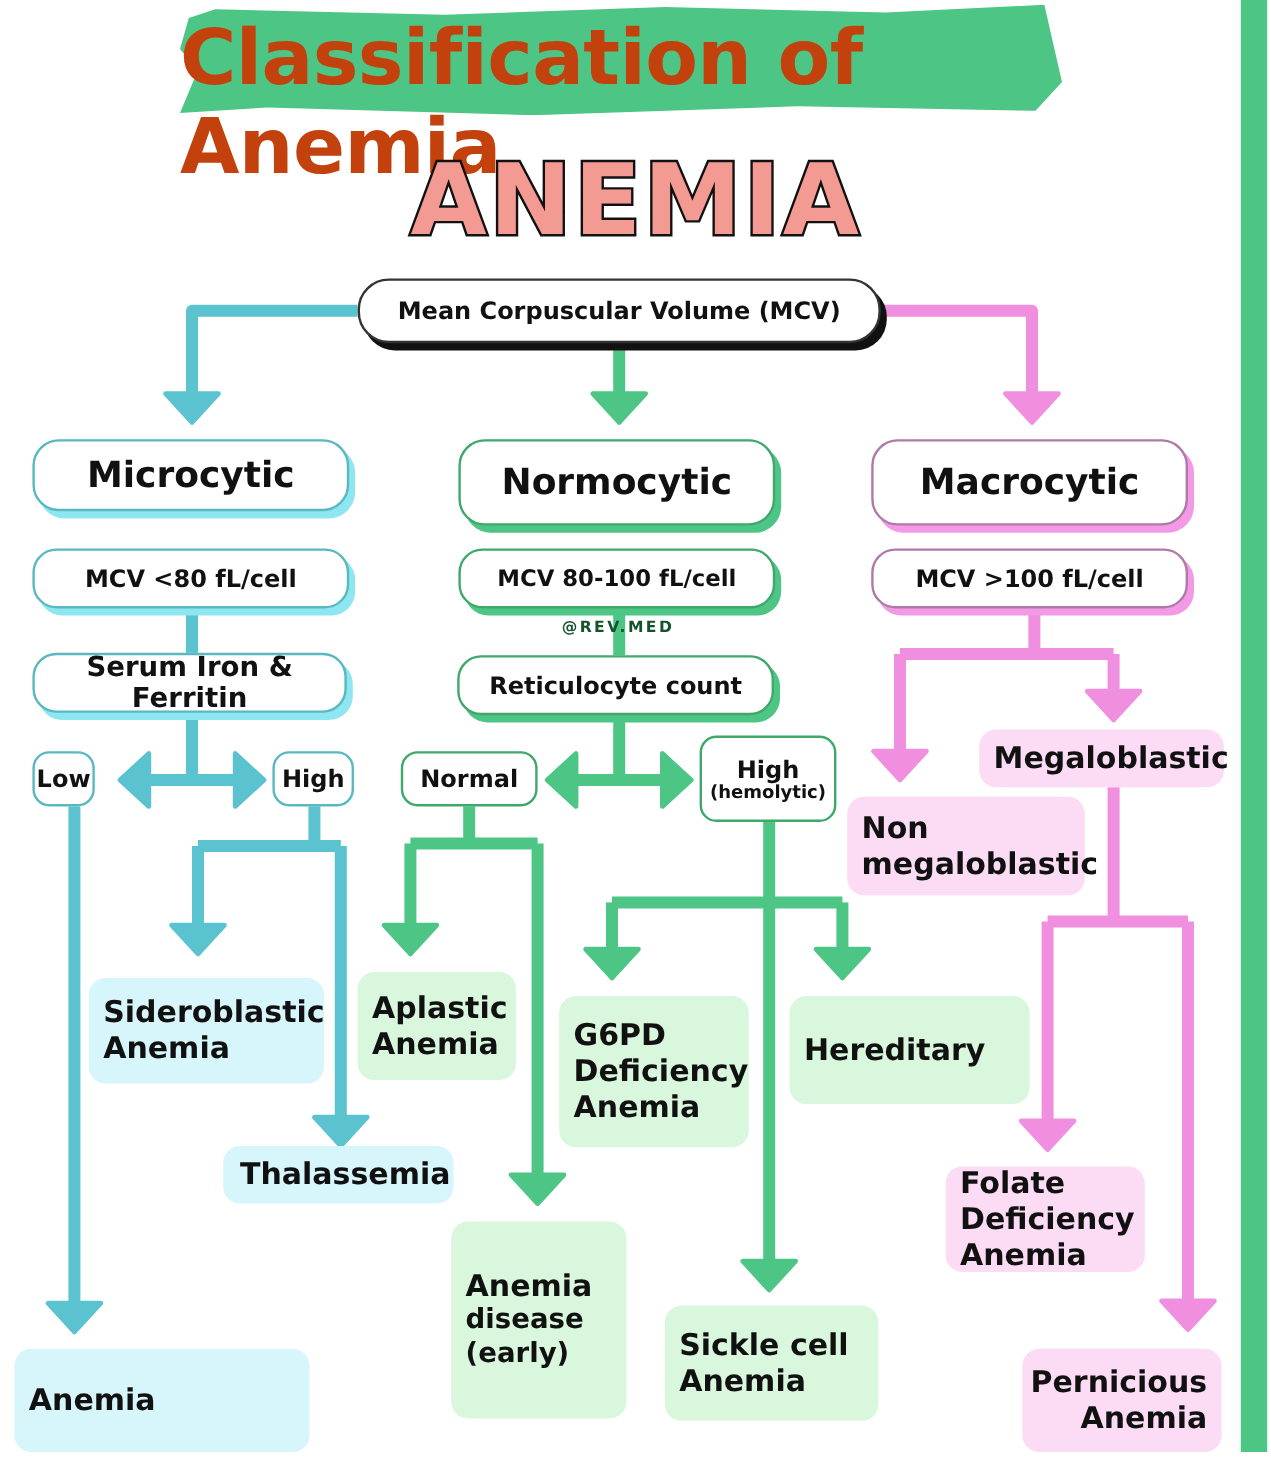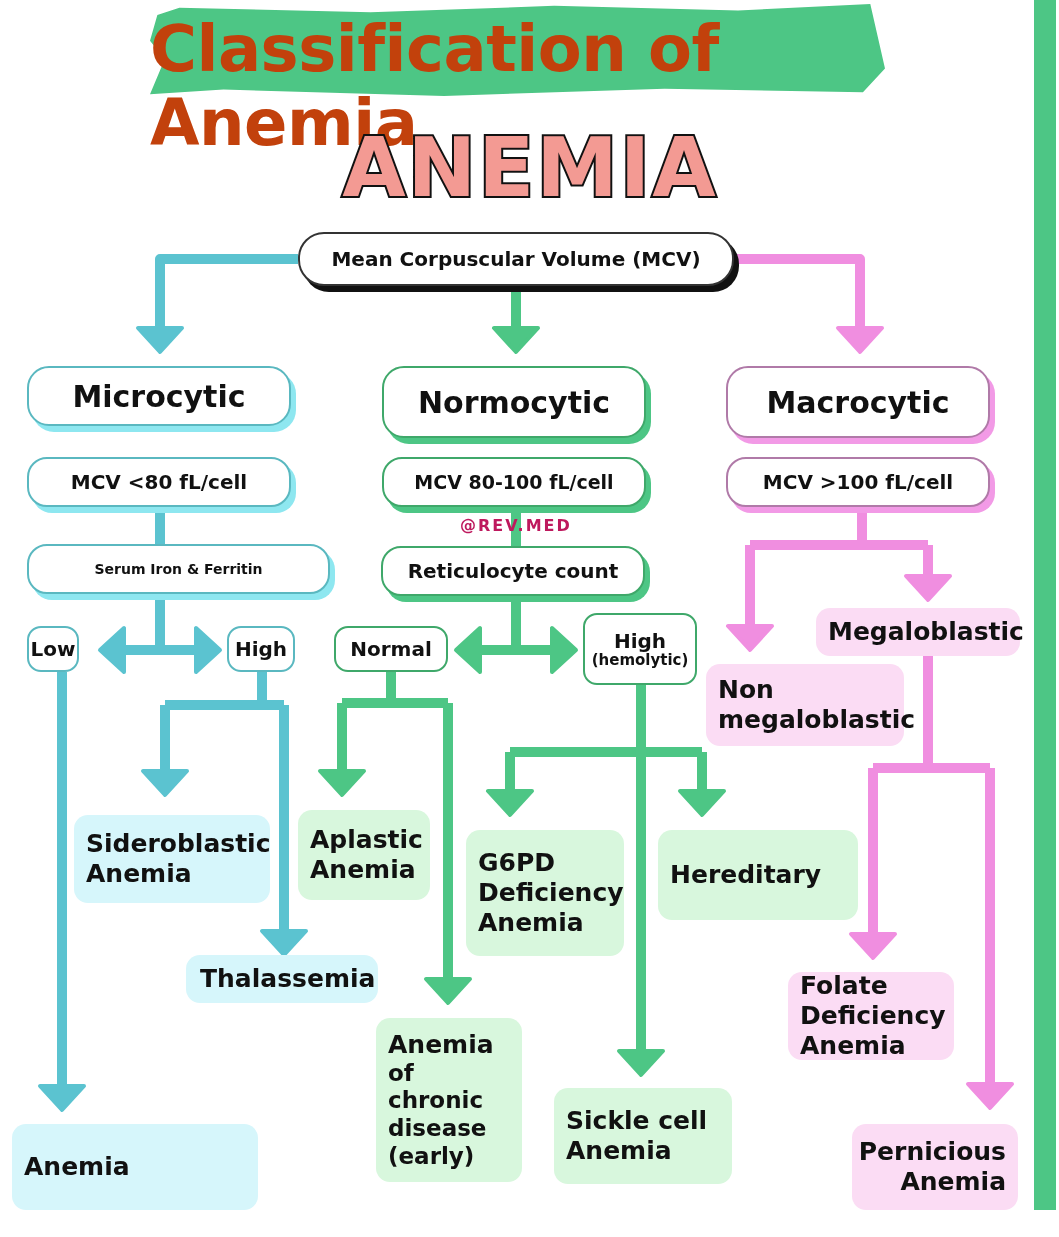--- a/index.html
+++ b/index.html
@@ -32,22 +32,22 @@
   .small { font-size:20px; border-radius:14px; box-shadow:none; }
 
   .leaf { border-radius:14px; font-weight:bold; font-size:25px; line-height:1.2;
           padding:6px 12px; display:flex; flex-direction:column; justify-content:center; }
   .leaf-cyan  { background:#d6f6fb; }
   .leaf-green { background:#d8f7dd; }
   .leaf-pink  { background:#fbdcf4; }
   .leaf .l { display:block; }
   .leaf .lsm { display:block; font-size:23px; }
 
-  .watermark { left:460px; top:516px; width:110px; font-size:16px; font-weight:bold;
-               color:#be185d; letter-spacing:2px; text-align:center; }
+  .watermark { left:460px; top:516px; width:110px; font-size:13px; font-weight:bold;
+               color:#14532d; letter-spacing:2px; text-align:center; }
   .hemo { font-size:15px; display:block; }
 </style>
 </head>
 <body>
 
 <div class="abs banner"></div>
 <div class="abs banner-title">Classification of Anemia</div>
 <div class="abs right-stripe"></div>
 <div class="abs anemia-title">ANEMIA</div>
 
@@ -108,21 +108,21 @@
       <polygon points="906,576 950,576 928,600" fill="#f08ee0" stroke="#f08ee0" stroke-width="4" stroke-linejoin="round"></polygon>
       <polygon points="851,934 895,934 873,958" fill="#f08ee0" stroke="#f08ee0" stroke-width="4" stroke-linejoin="round"></polygon>
       <polygon points="968,1084 1012,1084 990,1108" fill="#f08ee0" stroke="#f08ee0" stroke-width="4" stroke-linejoin="round"></polygon>
     </g>
 </svg>
 
 <div class="abs pill mcv-root">Mean Corpuscular Volume (MCV)</div>
 
 <div class="abs pill cat cyan" style="left:27px;top:366px;width:264px;height:60px;">Microcytic</div>
 <div class="abs pill sub cyan" style="left:27px;top:457px;width:264px;height:50px;">MCV &lt;80 fL/cell</div>
-<div class="abs pill sub cyan" style="left:27px;top:544px;width:303px;height:50px;font-size:14px;">Serum Iron &amp; Ferritin</div>
+<div class="abs pill sub cyan" style="left:27px;top:544px;width:262px;height:50px;font-size:23px;">Serum Iron &amp; Ferritin</div>
 <div class="abs pill small" style="left:27px;top:626px;width:52px;height:46px;border-color:#5ab8c0;">Low</div>
 <div class="abs pill small" style="left:227px;top:626px;width:68px;height:46px;border-color:#5ab8c0;">High</div>
 
 <div class="abs leaf leaf-cyan" style="left:74px;top:815px;width:196px;height:88px;">
   <span class="l">Sideroblastic</span>
   <span class="l">Anemia</span>
 </div>
 <div class="abs leaf leaf-cyan" style="left:186px;top:955px;width:192px;height:48px;padding-left:14px;">
   <span class="l">Thalassemia</span>
 </div>
@@ -139,21 +139,20 @@
   <span>High</span>
   <span class="hemo">(hemolytic)</span>
 </div>
 
 <div class="abs leaf leaf-green" style="left:298px;top:810px;width:132px;height:90px;">
   <span class="l">Aplastic</span>
   <span class="l">Anemia</span>
 </div>
 <div class="abs leaf leaf-green" style="left:376px;top:1018px;width:146px;height:164px;">
   <span class="l">Anemia</span>
-  <span class="lsm">of chronic</span>
   <span class="lsm">disease</span>
   <span class="lsm">(early)</span>
 </div>
 <div class="abs leaf leaf-green" style="left:466px;top:830px;width:158px;height:126px;">
   <span class="l">G6PD</span>
   <span class="l">Deficiency</span>
   <span class="l">Anemia</span>
 </div>
 <div class="abs leaf leaf-green" style="left:658px;top:830px;width:200px;height:90px;">
   <span class="l">Hereditary</span>

